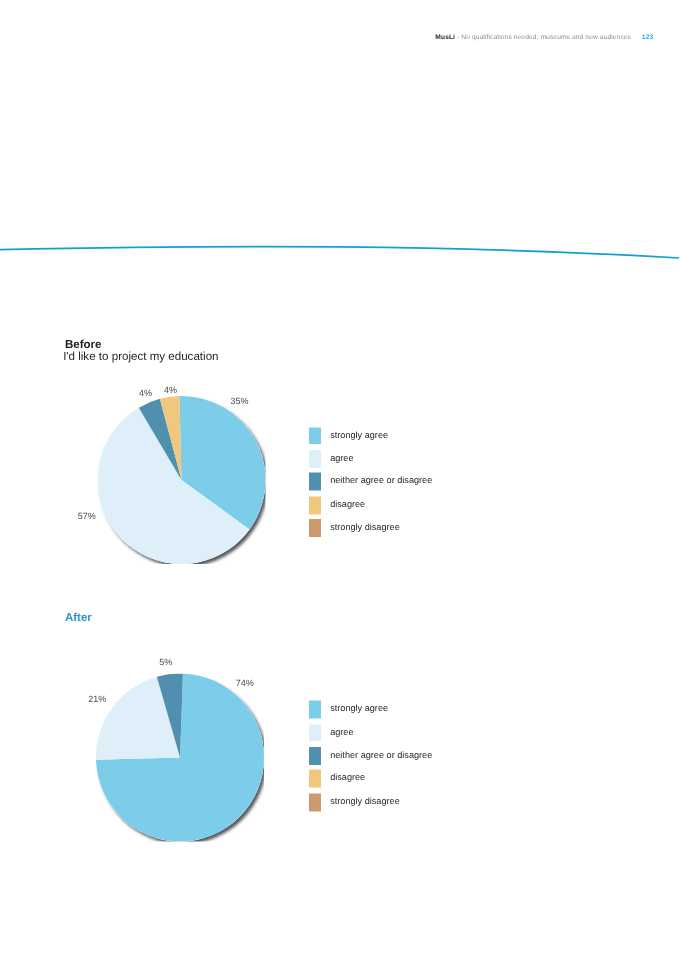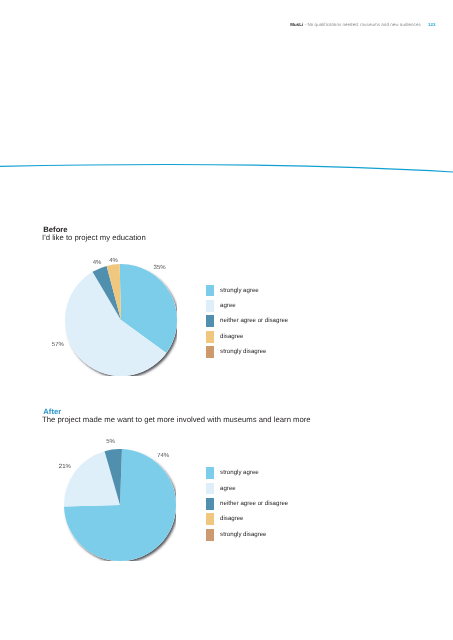--- a/index.html
+++ b/index.html
@@ -104,21 +104,20 @@
         <span class="legend-label">disagree</span>
       </div>
       <div class="legend-row">
         <span class="legend-sw" style="background: rgb(204, 154, 110);"></span>
         <span class="legend-label">strongly disagree</span>
       </div>
     </div>
 
   <div class="sec" style="top:406.9px">
     <div class="sec-label" style="color: rgb(43, 151, 201);">After</div>
-    <div class="sec-caption">The project made me want to get more involved with museums and learn more</div>
   </div>
 
   <div class="chart-wrap" id="chart1" style="left:64.3px; top:448.5px; width:112px; height:112px;"><svg width="112" height="112" viewBox="0 0 112 112">
         <defs>
           <filter id="shchart1" x="-30%" y="-30%" width="170%" height="170%">
             <feDropShadow dx="1.7" dy="2.0" stdDeviation="1.2" flood-color="#44494f" flood-opacity="0.9"></feDropShadow>
           </filter>
         </defs>
         <circle cx="56" cy="56" r="56" fill="#ffffff" filter="url(#shchart1)"></circle>
         <path d="M56,56 L57.95,0.03 A56,56 0 1 1 0.02,57.56 Z" fill="#7ccdea"></path>

